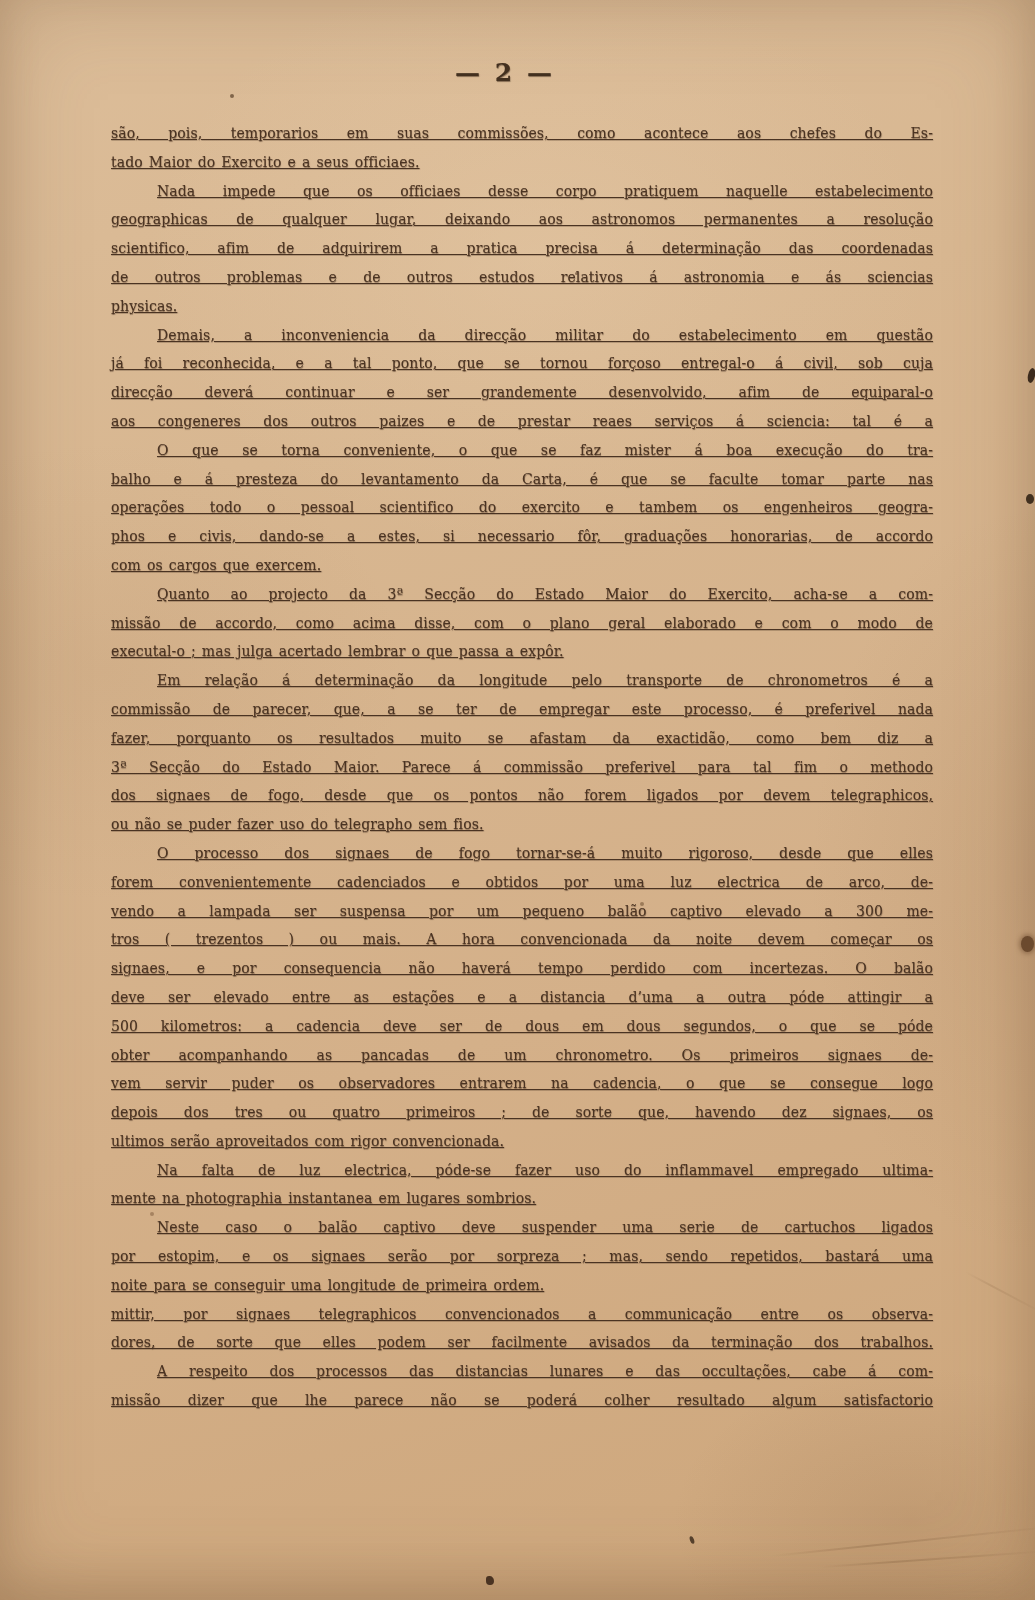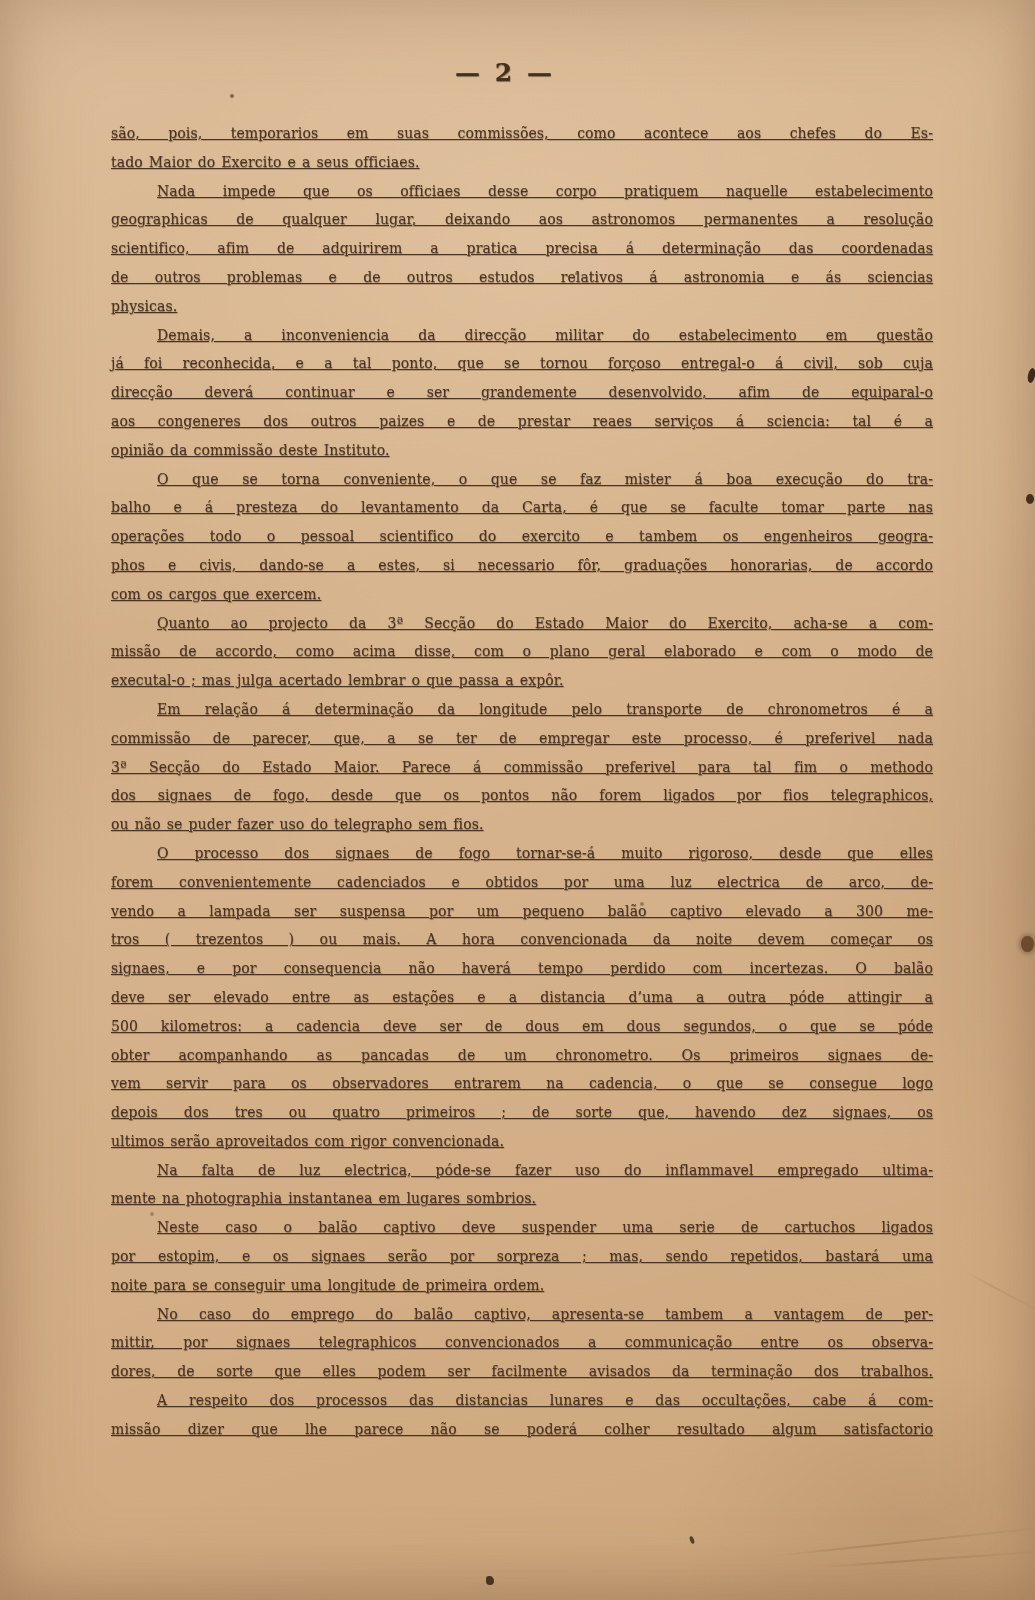--- a/index.html
+++ b/index.html
@@ -87,51 +87,50 @@
       <div class="line">tado Maior do Exercito e a seus officiaes.</div>
       <div class="line indent stretch">Nada impede que os officiaes desse corpo pratiquem naquelle estabelecimento</div>
       <div class="line stretch">geographicas de qualquer lugar, deixando aos astronomos permanentes a resolução</div>
       <div class="line stretch">scientifico, afim de adquirirem a pratica precisa á determinação das coordenadas</div>
       <div class="line stretch">de outros problemas e de outros estudos relativos á astronomia e ás sciencias</div>
       <div class="line">physicas.</div>
       <div class="line indent stretch">Demais, a inconveniencia da direcção militar do estabelecimento em questão</div>
       <div class="line stretch">já foi reconhecida, e a tal ponto, que se tornou forçoso entregal-o á civil, sob cuja</div>
       <div class="line stretch">direcção deverá continuar e ser grandemente desenvolvido, afim de equiparal-o</div>
       <div class="line stretch">aos congeneres dos outros paizes e de prestar reaes serviços á sciencia: tal é a</div>
-      <div class="line">opinião da commissão deste Instituto.</div>
       <div class="line indent stretch">O que se torna conveniente, o que se faz mister á boa execução do tra-</div>
       <div class="line stretch">balho e á presteza do levantamento da Carta, é que se faculte tomar parte nas</div>
       <div class="line stretch">operações todo o pessoal scientifico do exercito e tambem os engenheiros geogra-</div>
       <div class="line stretch">phos e civis, dando-se a estes, si necessario fôr, graduações honorarias, de accordo</div>
       <div class="line">com os cargos que exercem.</div>
       <div class="line indent stretch">Quanto ao projecto da 3ª Secção do Estado Maior do Exercito, acha-se a com-</div>
       <div class="line stretch">missão de accordo, como acima disse, com o plano geral elaborado e com o modo de</div>
       <div class="line">executal-o ; mas julga acertado lembrar o que passa a expôr.</div>
       <div class="line indent stretch">Em relação á determinação da longitude pelo transporte de chronometros é a</div>
       <div class="line stretch">commissão de parecer, que, a se ter de empregar este processo, é preferivel nada</div>
+      <div class="line stretch">fazer, porquanto os resultados muito se afastam da exactidão, como bem diz a</div>
       <div class="line stretch">3ª Secção do Estado Maior. Parece á commissão preferivel para tal fim o methodo</div>
-      <div class="line stretch">dos signaes de fogo, desde que os pontos não forem ligados por fios telegraphicos,</div>
+      <div class="line stretch">dos signaes de fogo, desde que os pontos não forem ligados por devem telegraphicos,</div>
       <div class="line">ou não se puder fazer uso do telegrapho sem fios.</div>
       <div class="line indent stretch">O processo dos signaes de fogo tornar-se-á muito rigoroso, desde que elles</div>
       <div class="line stretch">forem convenientemente cadenciados e obtidos por uma luz electrica de arco, de-</div>
       <div class="line stretch">vendo a lampada ser suspensa por um pequeno balão captivo elevado a 300 me-</div>
       <div class="line stretch">tros ( trezentos ) ou mais. A hora convencionada da noite devem começar os</div>
       <div class="line stretch">signaes, e por consequencia não haverá tempo perdido com incertezas. O balão</div>
       <div class="line stretch">deve ser elevado entre as estações e a distancia d’uma a outra póde attingir a</div>
       <div class="line stretch">500 kilometros: a cadencia deve ser de dous em dous segundos, o que se póde</div>
       <div class="line stretch">obter acompanhando as pancadas de um chronometro. Os primeiros signaes de-</div>
-      <div class="line stretch">vem servir para os observadores entrarem na cadencia, o que se consegue logo</div>
+      <div class="line stretch">vem servir puder os observadores entrarem na cadencia, o que se consegue logo</div>
       <div class="line stretch">depois dos tres ou quatro primeiros ; de sorte que, havendo dez signaes, os</div>
       <div class="line">ultimos serão aproveitados com rigor convencionada.</div>
       <div class="line indent stretch">Na falta de luz electrica, póde-se fazer uso do inflammavel empregado ultima-</div>
       <div class="line">mente na photographia instantanea em lugares sombrios.</div>
       <div class="line indent stretch">Neste caso o balão captivo deve suspender uma serie de cartuchos ligados</div>
       <div class="line stretch">por estopim, e os signaes serão por sorpreza ; mas, sendo repetidos, bastará uma</div>
       <div class="line">noite para se conseguir uma longitude de primeira ordem.</div>
-      <div class="line indent stretch">No caso do emprego do balão captivo, apresenta-se tambem a vantagem de per-</div>
       <div class="line stretch">mittir, por signaes telegraphicos convencionados a communicação entre os observa-</div>
       <div class="line stretch">dores, de sorte que elles podem ser facilmente avisados da terminação dos trabalhos.</div>
       <div class="line indent stretch">A respeito dos processos das distancias lunares e das occultações, cabe á com-</div>
       <div class="line stretch">missão dizer que lhe parece não se poderá colher resultado algum satisfactorio</div>
     </div>
 
   <div class="speck spk-a"></div>
   <div class="speck spk-b"></div>
   <div class="speck spk-c"></div>
   <div class="speck spk-d"></div>

